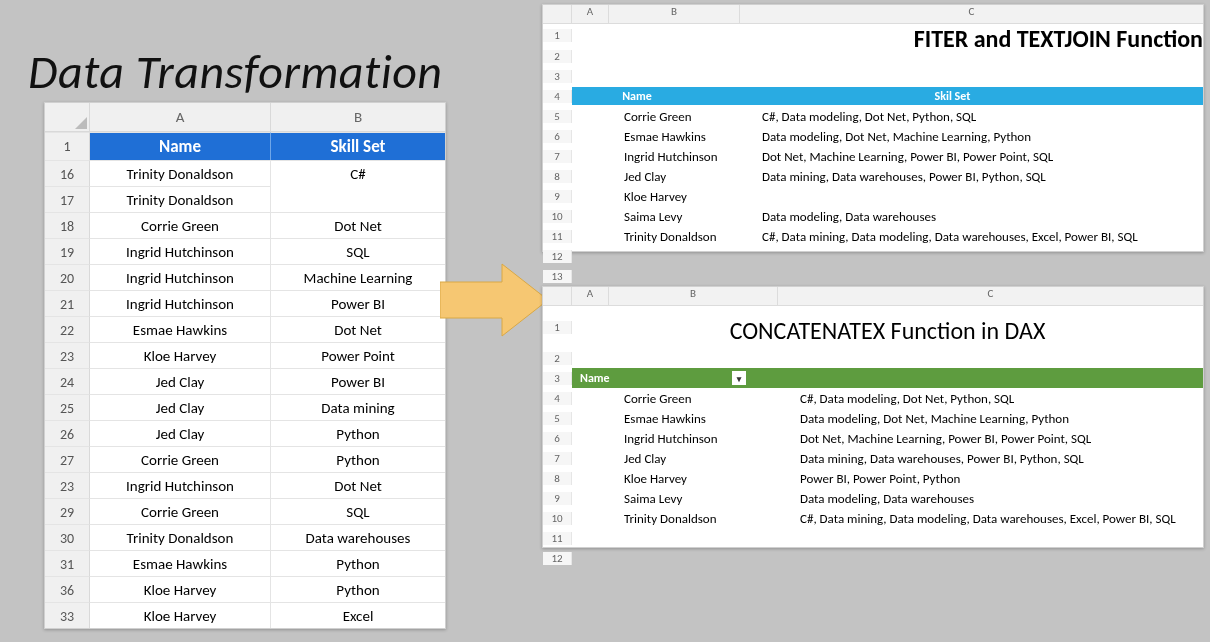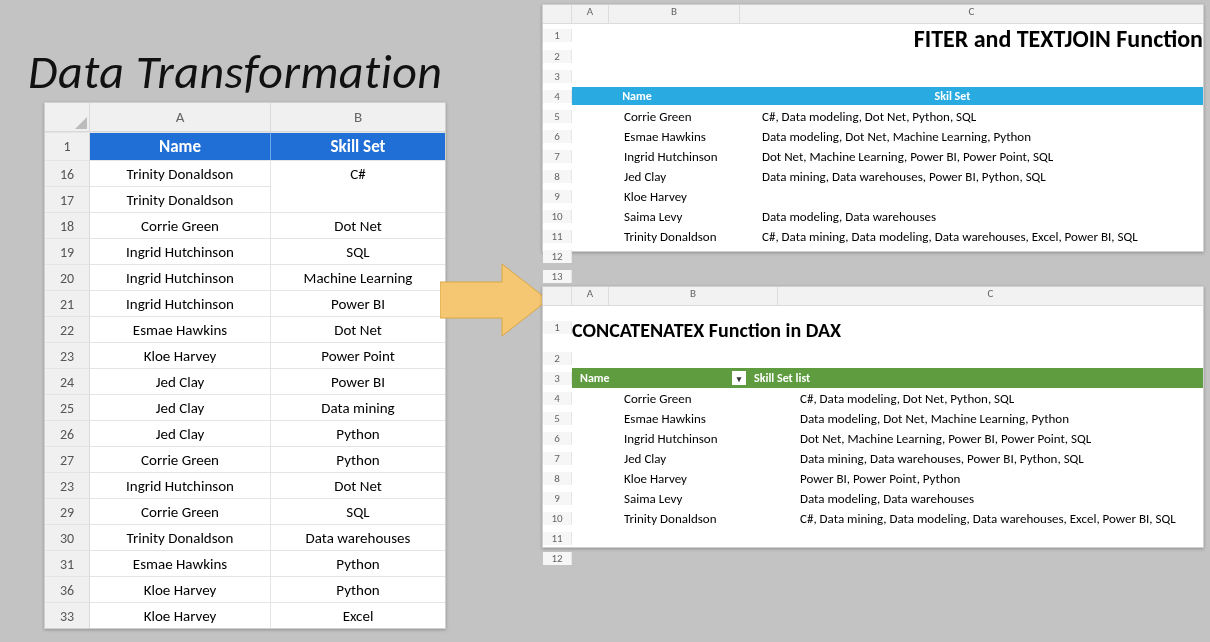--- a/index.html
+++ b/index.html
@@ -60,21 +60,21 @@
   .panel1{left:542px;top:4px;width:660px;height:246px}
   .p1-title{font-size:24px;font-weight:800;text-align:right;padding-top:6px}
   .p1-hdr{display:flex;height:18px;background:#29abe2;color:#fff;font-weight:700;
     font-size:12px;margin-left:28px}
   .p1-hA{width:130px;text-align:center;line-height:18px}
   .p1-hB{flex:1;text-align:center;line-height:18px}
   .p1-colA{width:36px}.p1-colB{width:130px}.p1-colC{flex:1}
   .p1-cellA{width:36px}.p1-cellName{width:130px}.p1-cellSkill{flex:1}
 
   .panel2{left:542px;top:286px;width:660px;height:260px}
-  .p2-title{font-size:20px;font-weight:700;text-align:left;padding:10px 0 4px}
+  .p2-title{font-size:24px;font-weight:400;text-align:center;padding:10px 0 4px}
   .p2-hdr{display:flex;height:20px;background:#5e9c3f;color:#fff;font-weight:700;
     font-size:12px;margin-left:28px;align-items:center}
   .p2-hA{width:168px;padding-left:8px;display:flex;align-items:center;justify-content:space-between}
   .p2-hB{flex:1;padding-left:6px}
   .p2-colA{width:36px}.p2-colB{width:168px}.p2-colC{flex:1}
   .p2-cellName{width:168px}.p2-cellSkill{flex:1}
   .dropdown-btn{background:#fff;color:#333;width:14px;height:14px;font-size:9px;
     display:flex;align-items:center;justify-content:center;margin-right:2px}
 
 </style>
@@ -296,21 +296,20 @@
         <div class="p-ln">2</div>
         <div style="flex:1"></div>
       </div>
       <div class="p-row">
         <div class="p-ln">3</div>
         <div class="p2-hdr" style="flex:1;margin-left:0">
           <div class="p2-hA">
             <span>Name</span>
             <span class="dropdown-btn">▾</span>
           </div>
-          <div class="p2-hB">Skill Set list</div>
         </div>
       </div>
       <div class="p-row">
         <div class="p-ln">4</div>
         <div class="p-cell p2-colA"></div>
         <div class="p-cell p2-cellName">Corrie Green</div>
         <div class="p-cell p2-cellSkill">C#, Data modeling, Dot Net, Python, SQL</div>
       </div>
       <div class="p-row">
         <div class="p-ln">5</div>

